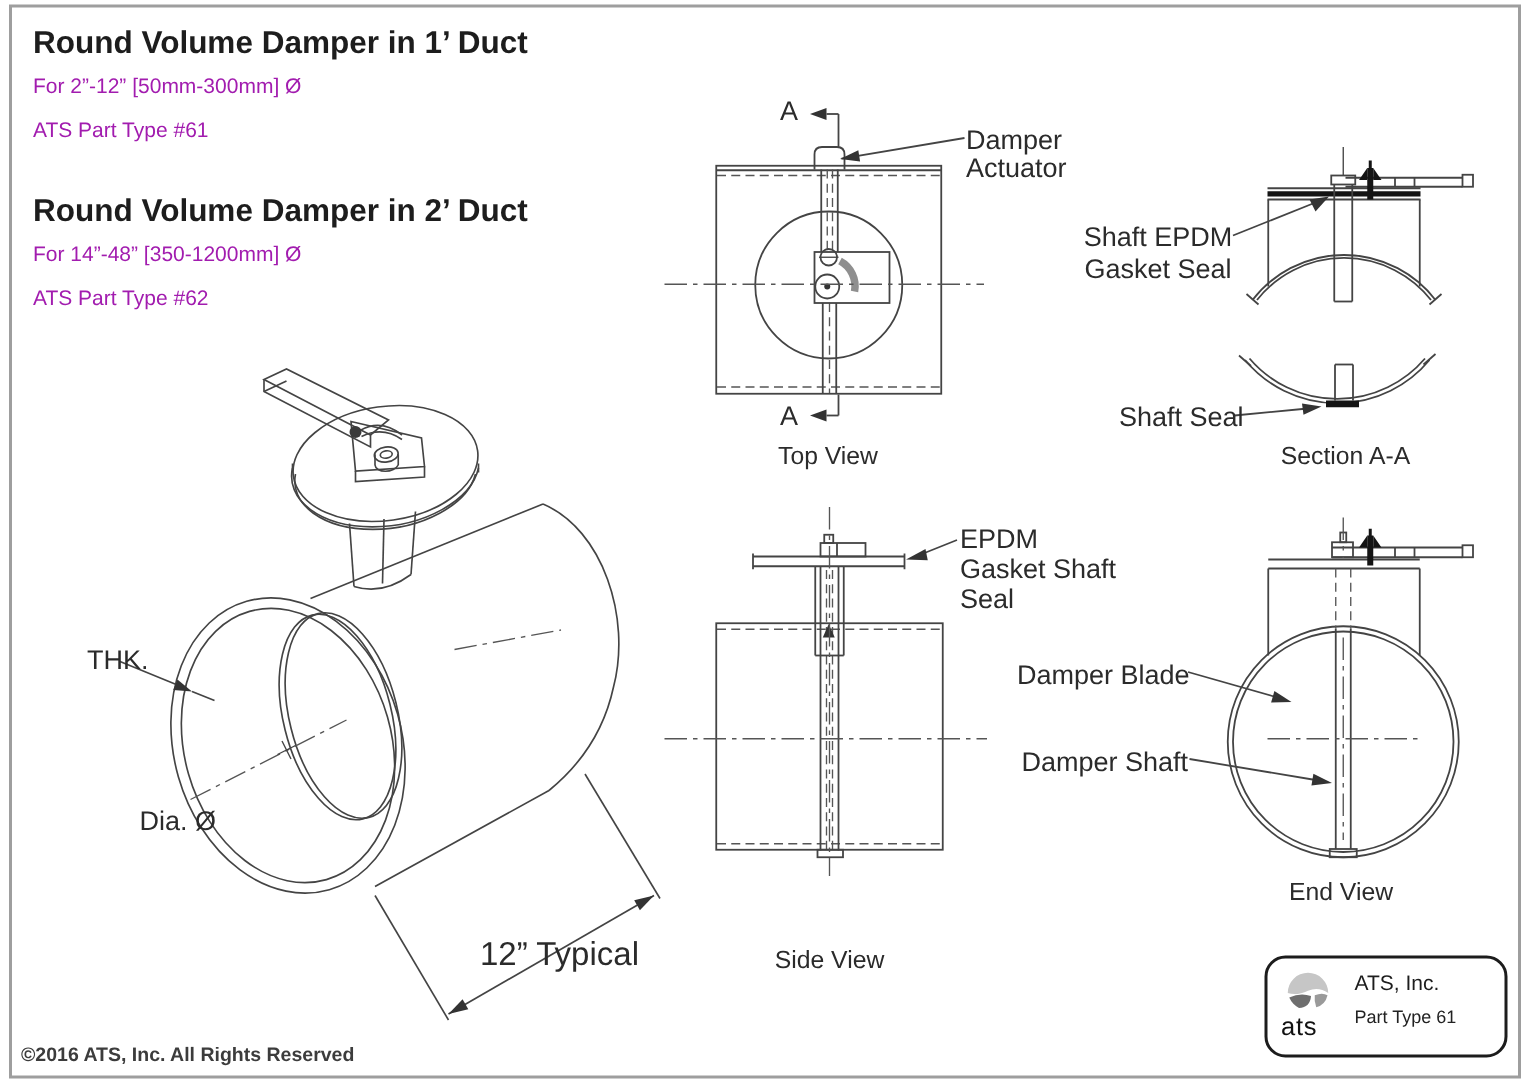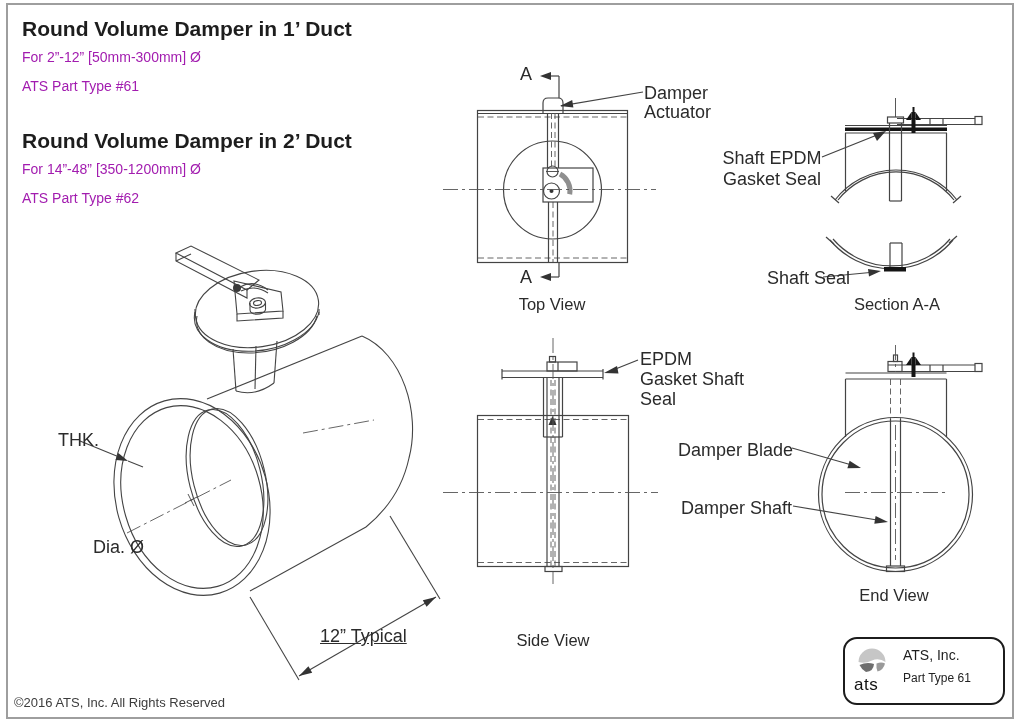--- a/index.html
+++ b/index.html
@@ -9,21 +9,21 @@
          border:2px solid #9e9e9e;box-sizing:border-box;}
   #drawing-svg{position:absolute;left:0;top:0;}
   .header{position:absolute;left:22px;top:14px;}
   .product{margin-bottom:25px;}
   .p-title{font-size:21px;font-weight:bold;color:#1d1d1d;line-height:29px;}
   .p-line{font-size:14px;color:#a21caf;line-height:29px;}
   .label{position:absolute;font-size:18px;line-height:20px;color:#2b2b2b;white-space:nowrap;}
   .wrap{white-space:normal;}
   .caption{position:absolute;font-size:16.5px;color:#2b2b2b;text-align:center;white-space:nowrap;}
   .marker{position:absolute;font-size:18px;color:#2b2b2b;}
-  .copyright{position:absolute;left:14px;top:695px;font-size:13px;color:#3c3c3c;}
+  .copyright{position:absolute;left:14px;top:695px;font-size:13px;color:#3c3c3c;font-weight:bold;}
   .titleblock{position:absolute;left:843px;top:637px;width:162px;height:68px;
               border:2px solid #1c1c1c;border-radius:14px;box-sizing:border-box;background:#fff;}
   .tb-company{position:absolute;left:58px;top:8px;font-size:14px;color:#1d1d1d;}
   .tb-part{position:absolute;left:58px;top:32px;font-size:12px;color:#222;}
   .tb-ats{position:absolute;left:9px;top:36px;font-size:17px;font-weight:400;letter-spacing:.5px;color:#111;}
   .tb-logo{position:absolute;left:10px;top:5px;}
 </style>
 </head>
 <body>
 
@@ -286,29 +286,29 @@
     </div>
     <div class="product">
       <div class="p-title">Round Volume Damper in 2’ Duct</div>
       <div class="p-line">For 14”-48” [350-1200mm] Ø</div>
       <div class="p-line">ATS Part Type #62</div>
     </div>
   </div>
 
   <div class="label" style="left:38px;top:430px;margin-left:20px;">THK.</div>
   <div class="label" style="left:93px;top:537px;">Dia. Ø</div>
-  <div class="label" style="left:320px;top:626px;font-size:18px;text-decoration:underline;">12” Typical</div>
+  <div class="label" style="left:320px;top:626px;font-size:22px;">12” Typical</div>
 
   <div class="marker" style="left:520px;top:64px;">A</div>
   <div class="marker" style="left:520px;top:267px;">A</div>
   <div class="label wrap" style="left:644px;top:84px;width:78px;line-height:19px;">Damper Actuator</div>
   <div class="caption" style="left:502px;top:295px;width:100px;">Top View</div>
 
   <div class="label wrap" style="left:720px;top:148px;width:104px;text-align:center;line-height:21px;">Shaft EPDM Gasket Seal</div>
-  <div class="label" style="left:746px;top:268px;margin-left:21px;">Shaft Seal</div>
+  <div class="label" style="left:746px;top:268px;">Shaft Seal</div>
   <div class="caption" style="left:839px;top:295px;width:116px;">Section A-A</div>
 
   <div class="label wrap" style="left:640px;top:349px;width:112px;line-height:20px;">EPDM Gasket Shaft Seal</div>
   <div class="caption" style="left:503px;top:588px;width:100px;margin-top:43px;">Side View</div>
 
   <div class="label" style="left:678px;top:440px;">Damper Blade</div>
   <div class="label" style="left:681px;top:498px;">Damper Shaft</div>
   <div class="caption" style="left:844px;top:586px;width:100px;">End View</div>
 
   <div class="titleblock">

